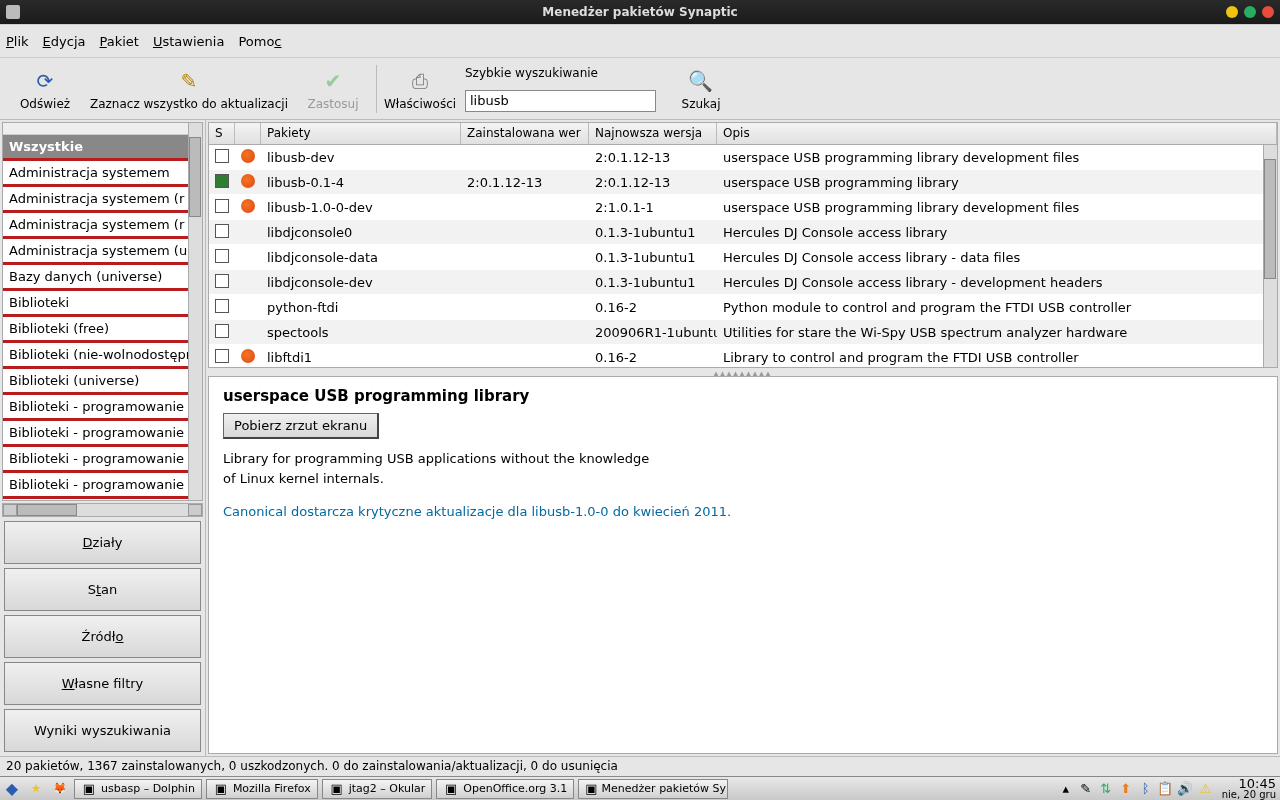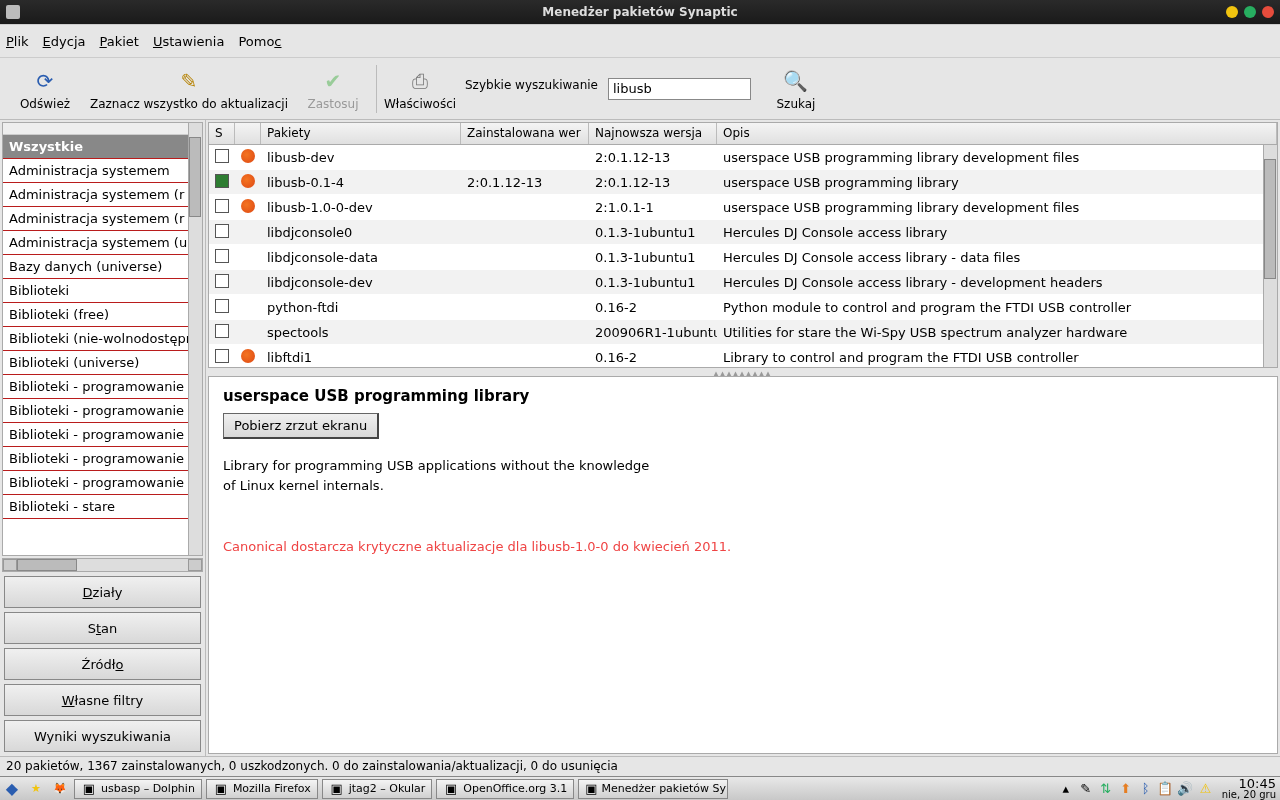--- a/index.html
+++ b/index.html
@@ -14,57 +14,57 @@
 .menubar { height: 24px; display:flex; align-items:center; padding:16px 6px; gap:14px; background:#e6e6e6; border-bottom:1px solid #ccc; }
 .menubar span { color:#000; }
 .menubar span u { text-decoration: underline; }
 .toolbar { height: 62px; display:flex; align-items:center; background:#e6e6e6; border-bottom:1px solid #bbb; padding-left:6px; }
 .tbitem { display:flex; flex-direction:column; align-items:center; justify-content:center; width:78px; height:58px; gap:2px; }
 .tbitem.wide { width:210px; }
 .tbitem .lbl { font-size:12px; }
 .tbsep { width:1px; height:48px; background:#bbb; margin:0 4px; }
 .ticon { width:28px; height:28px; display:flex; align-items:center; justify-content:center; font-size:20px; }
 .disabled { color:#999; }
-.searchbox { display:flex; gap:10px; margin:0 6px; }
+.searchbox { display:flex; flex-direction:column; gap:10px; margin:0 6px; }
 .searchbox label { font-size:12px; text-align:left; }
-.searchbox input { width:143px; height:22px; background:#fff; border:1px solid #888; padding:2px 4px; font-size:13px; }
+.searchbox input { width:191px; height:22px; background:#fff; border:1px solid #888; padding:2px 4px; font-size:13px; }
 .mainrow { flex:1; display:flex; overflow:hidden; }
 .leftpanel { width:206px; display:flex; flex-direction:column; border-right:1px solid #bbb; background:#e6e6e6; }
 .catlist { flex:1; overflow:hidden; border:1px solid #aaa; margin:2px; background:#fff; position:relative; }
-.catlist .catitem { padding:4px 6px; white-space:nowrap; overflow:hidden; border-bottom:1px solid #b91c1c; }
+.catlist .catitem { padding:4px 6px; white-space:nowrap; overflow:hidden; border-bottom:3px solid #b91c1c; }
 .catlist .catitem.sel { background:#888; color:#fff; font-weight:bold; }
 .catlist .hdr { height:12px; background:#eee; border-bottom:1px solid #ccc; }
 .lscroll { position:absolute; right:0; top:0; width:14px; bottom:0; background:#ddd; border-left:1px solid #aaa; }
 .lscroll .thumb { background:#bbb; border:1px solid #888; width:12px; height:80px; margin:14px 0 0 0; }
 .hscrollbar { height:14px; background:#ddd; border:1px solid #aaa; margin:0 2px; display:flex; }
 .hscrollbar .harrow { width:14px; background:#ccc; border:1px solid #999; }
 .hscrollbar .htrack { flex:1; background:#ddd; position:relative; }
 .hscrollbar .hthumb { position:absolute; left:0; width:60px; top:0; bottom:0; background:#bbb; border:1px solid #888; }
 .leftbtns { display:flex; flex-direction:column; gap:4px; padding:4px; }
-.leftbtns button { height:32px; background:linear-gradient(#f0f0f0,#d8d8d8); border:1px solid #888; font-size:13px; }
+.leftbtns button { height:43px; background:linear-gradient(#f0f0f0,#d8d8d8); border:1px solid #888; font-size:13px; }
 .center { flex:1; display:flex; flex-direction:column; overflow:hidden; }
 .pkgtable { height:246px; border:1px solid #aaa; margin:2px 2px 0 2px; background:#fff; position:relative; display:flex; flex-direction:column; }
 .thead { display:flex; height:22px; background:linear-gradient(#f4f4f4,#e0e0e0); border-bottom:1px solid #aaa; }
 .th { border-right:1px solid #bbb; padding:3px 6px; font-size:12px; overflow:hidden; white-space:nowrap; }
 .c-s { width:26px; } .c-i { width:26px; } .c-pkg { width:200px; } .c-inst { width:128px; } .c-new { width:128px; } .c-desc { flex:1; }
 .tbody { flex:1; overflow:hidden; }
 .row { display:flex; height:25px; align-items:center; border-bottom:1px solid #fff; }
 .row.alt { background:#f2f2f2; }
 .td { padding:0 6px; overflow:hidden; white-space:nowrap; font-size:13px; }
 .chk { width:14px; height:14px; border:1px solid #555; background:#fff; display:inline-block; }
 .chk.installed { background:#2e7d32; }
 .ubicon { width:14px; height:14px; border-radius:50%; background:radial-gradient(circle at 40% 40%,#f47421,#dd4814); display:inline-block; }
 .rscroll { position:absolute; right:0; top:22px; bottom:0; width:14px; background:#ddd; border-left:1px solid #aaa; }
 .rscroll .thumb { background:#bbb; border:1px solid #888; width:12px; height:120px; margin:14px 0 0 0; }
 .gripper { height:8px; text-align:center; color:#999; font-size:9px; letter-spacing:2px; }
 .detail { flex:1; border:1px solid #aaa; margin:0 2px 2px 2px; background:#fff; padding:10px 14px; overflow:hidden; }
 .detail h3 { font-size:15px; font-weight:bold; margin-bottom:8px; }
-.scrbtn { display:inline-block; padding:4px 10px; background:linear-gradient(#f0f0f0,#d8d8d8); border:1px solid #666; border-right:2px solid #444; border-bottom:2px solid #444; font-size:13px; margin-bottom:17px; }
+.scrbtn { display:inline-block; padding:4px 10px; background:linear-gradient(#f0f0f0,#d8d8d8); border:1px solid #666; border-right:2px solid #444; border-bottom:2px solid #444; font-size:13px; margin-bottom:10px; }
 .detail p { font-size:13px; line-height:1.5; }
-.detail .canonical { color:#ef4444; margin-top:42px; }
+.detail .canonical { color:#0369a1; margin-top:14px; }
 .statusbar { height:20px; background:#e6e6e6; border-top:1px solid #bbb; padding:2px 6px; font-size:12px; }
 .taskbar { height:24px; background:linear-gradient(#e8e8e8,#c8c8c8); border-top:1px solid #888; display:flex; align-items:center; width:1280px; font-size:11px; }
 .taskbar .kbtn { width:24px; height:22px; display:flex; align-items:center; justify-content:center; }
 .taskbar .taskbtn { height:20px; background:linear-gradient(#f4f4f4,#d0d0d0); border:1px solid #888; padding:0 6px; margin:0 2px; display:flex; align-items:center; gap:4px; max-width:150px; overflow:hidden; white-space:nowrap; }
 .taskbar .spacer { flex:1; }
 .taskbar .tray { display:flex; align-items:center; gap:4px; padding:0 4px; }
 .taskbar .clock { text-align:right; line-height:1; padding:0 4px; }
 .tricon { width:16px; height:16px; display:inline-flex; align-items:center; justify-content:center; font-size:13px; }
 </style>
 </head>

